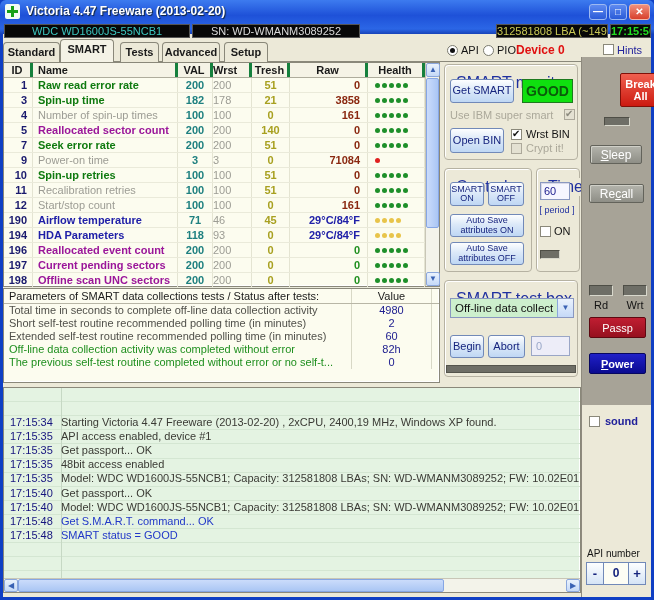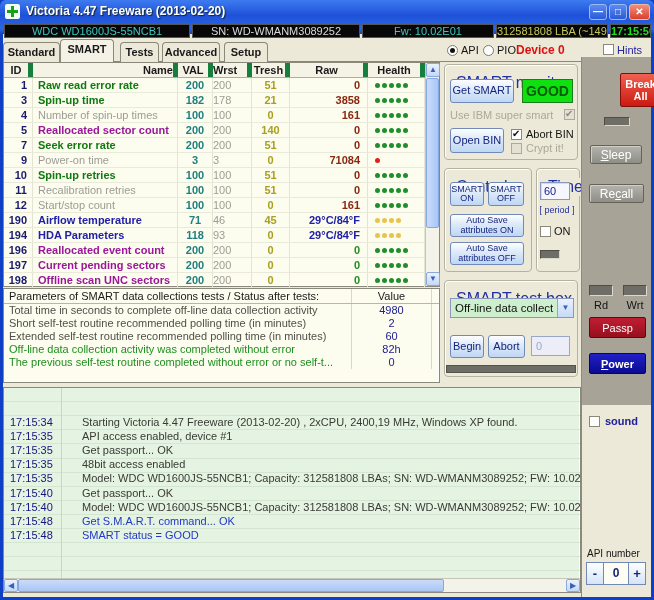--- a/index.html
+++ b/index.html
@@ -51,31 +51,31 @@
   .cbox.disabled.checked::after { color:#8C8A7E; }
 
   
   .panel { position:absolute; background:#FCFCEF; border:1px solid #8A887A;
     box-shadow:inset -1px -1px 0 #FFFFFF; }
 
   
   .smart-table { left:3px; top:62px; width:437px; height:225px; }
   .thead { display:flex; height:15px; background:#F5F3E6; border-bottom:1px solid #AEAC9C;
     font-weight:bold; color:#1A1A1A; }
-  .thead .c { border-right:5px solid #15803d; line-height:14px; }
+  .thead .c { border-right:3px solid #15803d; line-height:14px; }
   .trow { display:flex; height:15px; border-bottom:1px solid #EAEADA; font-weight:bold; }
   .trow .c { border-right:1px solid #E4E4D2; line-height:14px; overflow:hidden; white-space:nowrap; }
   .c.w-id{width:29px; text-align:right; padding-right:5px;}
   .c.w-name{width:145px; padding-left:5px;}
   .c.w-val{width:35px; text-align:center;}
   .c.w-wrst{width:39px; text-align:left;}
   .c.w-tresh{width:38px; text-align:center;}
   .c.w-raw{width:78px; text-align:right; padding-right:7px;}
   .c.w-health{width:57px; padding-left:7px; display:flex; align-items:center; gap:2px;}
-  .thead .c.w-id,.thead .c.w-name{text-align:right;}
+  .thead .c.w-id,.thead .c.w-name{text-align:left;}
   .thead .c.w-id{text-align:center;padding-right:0;}
   .thead .c.w-raw{text-align:center;padding-right:0;}
   .thead .c.w-health{display:block;text-align:center;padding-left:0;}
   .id-cell{color:#1A1A6E;}
   .n-green{color:#0F7A0F;} .n-gray{color:#9C9C94; font-weight:normal;}
   .n-purple{color:#9A169A;} .n-navy{color:#2020A8;}
   .val-cell{color:#1F8080;} .wrst-cell{color:#9C9C94; font-weight:normal;} .tresh-cell{color:#A8A020;}
   .r-maroon{color:#8A2810;} .r-navy{color:#2020A8;} .r-green{color:#1F8F1F;}
   .dot{width:5px;height:5px;border-radius:50%;display:inline-block;flex:none;}
   .d-green{background:#1E8F2A;} .d-yellow{background:#E8C44A;} .d-red{background:#E02020;}
@@ -144,21 +144,21 @@
   .power { background:linear-gradient(180deg,#2020C8,#0A0A90); border:1px solid #060660; font-weight:bold; }
   .strip-label { position:absolute; color:#141414; font-size:11px; text-align:center; }
 
   
   .logpanel { left:3px; top:387px; width:578px; height:206px; background:#E4F3E2; }
   .loglist { position:absolute; left:0; top:0; width:100%; height:192px; overflow:hidden;
     background:repeating-linear-gradient(180deg, transparent 0px, transparent 13.1px, #D4E6D2 13.1px, #D4E6D2 14.1px); }
   .logsep { position:absolute; left:57px; top:0; width:1px; height:192px; background:#C6D8C4; }
   .log-row { position:absolute; left:0; width:100%; height:14.1px; line-height:14.1px; white-space:nowrap;margin-top:24px; }
   .log-time { position:absolute; left:6px; color:#16147E; }
-  .log-text { position:absolute; left:78px; color:#3A3A34; }
+  .log-text { position:absolute; left:57px; color:#3A3A34; }
   .log-row.blue .log-text { color:#2238C8; }
 
   
   .br-panel { position:absolute; left:581px; top:405px; width:70px; height:192px; background:#ECE9D8;
     border-left:1px solid #8E8A7E; }
   .sound-label { position:absolute; color:#20209A; font-weight:bold; font-size:11px; }
   .api-label { position:absolute; left:587px; top:548px; color:#141414; font-size:10px; }
   .spin-btn { position:absolute; width:18px; height:23px; background:linear-gradient(180deg,#FDFEFF,#D5E4F6);
     border:1px solid #7189B8; color:#16247E; font-weight:bold; font-size:13px; text-align:center; line-height:21px; }
   .spin-val { position:absolute; width:24px; height:23px; background:#FDFDF4; border-top:1px solid #7189B8;
@@ -173,21 +173,20 @@
   <div class="titlebar">
     <span class="tb-icon"></span>
     <span class="tb-title">Victoria 4.47  Freeware (2013-02-20)</span>
     <span class="tb-btn tb-min">—</span>
     <span class="tb-btn tb-max">□</span>
     <span class="tb-btn tb-close">✕</span>
   </div>
 
   <div class="seg seg-model">WDC WD1600JS-55NCB1</div>
   <div class="seg seg-sn">SN: WD-WMANM3089252</div>
-  <div class="seg seg-fw">Fw: 10.02E01</div>
   <div class="seg seg-lba">312581808 LBA (~149 GB)</div>
   <div class="seg seg-time">17:15:50</div>
 
   <div class="tabline"></div>
   <div class="tab" style="left:3px;width:57px;">Standard</div>
   <div class="tab active" style="left:60px;width:54px;">SMART</div>
   <div class="tab" style="left:120px;width:39px;">Tests</div>
   <div class="tab" style="left:162px;width:58px;">Advanced</div>
   <div class="tab" style="left:224px;width:44px;">Setup</div>
 
@@ -453,21 +452,21 @@
 
   <div class="gb" style="left:444px;top:64px;width:134px;height:96px;">
     <span class="gb-label">SMART monitor</span>
   </div>
   <div class="btn" style="left:450px;top:79px;width:64px;height:24px;">Get SMART</div>
   <div class="good" style="left:522px;top:79px;width:51px;height:24px;">GOOD</div>
   <span class="dis-label" style="left:450px;top:109px;">Use IBM super smart</span>
   <span class="cbox disabled checked" style="left:564px;top:109px;"></span>
   <div class="btn" style="left:450px;top:128px;width:54px;height:25px;">Open BIN</div>
   <span class="cbox checked" style="left:511px;top:129px;"></span>
-  <span class="lbl" style="left:526px;top:128px;">Abort BIN</span>
+  <span class="lbl" style="left:526px;top:128px;">Wrst BIN</span>
   <span class="cbox disabled" style="left:511px;top:143px;"></span>
   <span class="dis-label" style="left:526px;top:142px;">Crypt it!</span>
 
   <div class="gb" style="left:444px;top:168px;width:88px;height:104px;">
     <span class="gb-label">Control</span>
   </div>
   <div class="btn small" style="left:450px;top:182px;width:34px;height:24px;">SMART ON</div>
   <div class="btn small" style="left:488px;top:182px;width:36px;height:24px;">SMART OFF</div>
   <div class="btn small" style="left:450px;top:242px;width:74px;height:23px;">Auto Save attributes OFF</div>
   <div class="btn small" style="left:450px;top:214px;width:74px;height:23px;">Auto Save attributes ON</div>

